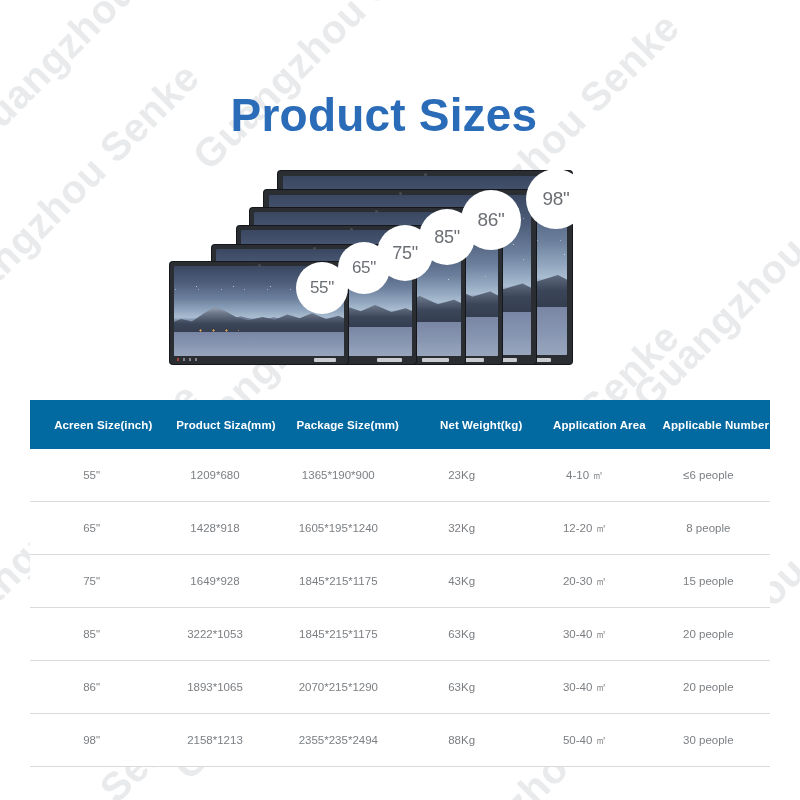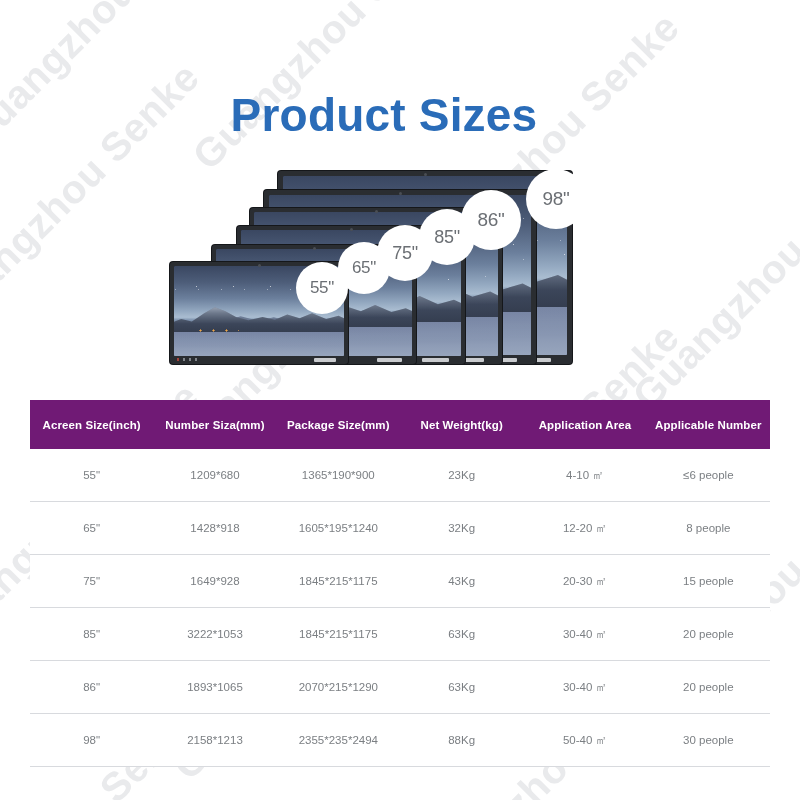--- a/index.html
+++ b/index.html
@@ -215,26 +215,26 @@
   #spec-table {
     position: absolute;
     left: 30px;
     top: 400px;
     width: 740px;
     z-index: 10;
     border-collapse: collapse;
     table-layout: fixed;
   }
   #spec-table th {
-    background: #701a75;
+    background: #0369a1;
     color: #ffffff;
     font-size: 11.5px;
     font-weight: 700;
     height: 47px;
-    text-align: center;
+    text-align: right;
     vertical-align: middle;
     letter-spacing: 0.1px;
   }
   #spec-table td {
     height: 50px;
     text-align: center;
     vertical-align: middle;
     font-size: 11.5px;
     color: #7b7f83;
     border-bottom: 1px solid #d8dade;
@@ -359,21 +359,21 @@
     <div class="badge" style="left: 377px; top: 225px; width: 56px; height: 56px; font-size: 18px;">75"</div>
     <div class="badge" style="left: 419px; top: 209px; width: 56px; height: 56px; font-size: 18px;">85"</div>
     <div class="badge" style="left: 461px; top: 190px; width: 60px; height: 60px; font-size: 19px;">86"</div>
     <div class="badge" style="left: 526px; top: 169px; width: 60px; height: 60px; font-size: 19px;">98"</div>
   </div>
 
 <table id="spec-table">
   <thead>
     <tr>
         <th>Acreen Size(inch)</th>
-        <th>Number Siza(mm)</th>
+        <th>Product Siza(mm)</th>
         <th>Package Size(mm)</th>
         <th>Net Weight(kg)</th>
         <th>Application Area</th>
         <th>Applicable Number</th>
       </tr>
   </thead>
   <tbody>
       <tr>
         <td>55"</td>
         <td>1209*680</td>

